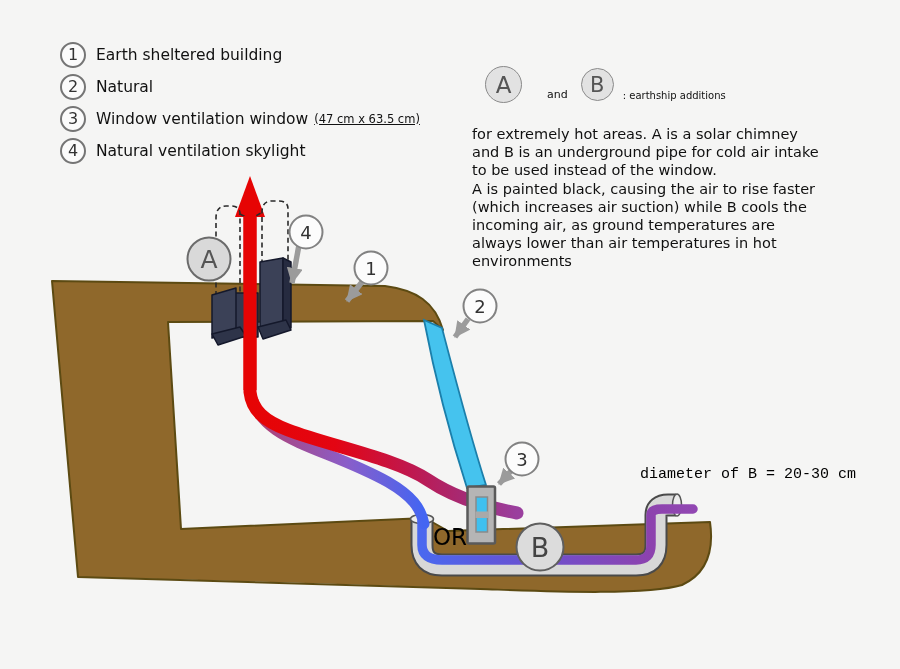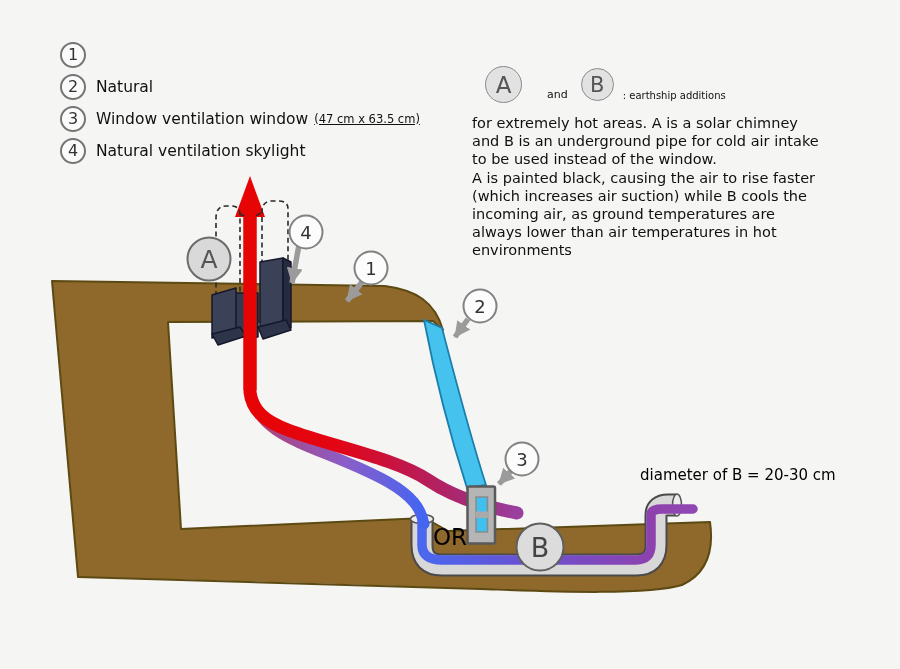--- a/index.html
+++ b/index.html
@@ -15,24 +15,24 @@
   .lg-note{margin-left:6px;font-size:11.5px;color:#111;white-space:nowrap;text-decoration:underline;}
   
   .desc{position:absolute;left:472px;top:66px;width:400px;color:#101010;}
   .desc-line1{display:flex;align-items:center;padding-left:13px;}
   .badge{border-radius:50%;border:1.6px solid #8a8a8a;background:#e2e2e2;color:#555;
     display:flex;align-items:center;justify-content:center;box-sizing:border-box;}
   .badge-a{width:37px;height:37px;font-size:23px;}
   .badge-b{width:33px;height:33px;font-size:21px;margin-left:13px;}
   .conj{margin-left:25px;font-size:11px;align-self:flex-end;padding-bottom:2px;}
   .rest{margin-left:9px;font-size:10px;align-self:flex-end;padding-bottom:2px;}
-  .desc-par{margin-top:11px;font-size:14.5px;line-height:18.2px;}
+  .desc-par{margin-top:22px;font-size:14.5px;line-height:18.2px;}
   .floating-label{position:absolute;color:#000;white-space:nowrap;}
   .or-label{left:433px;top:524px;font-size:23px;}
-  .diam-label{left:640px;top:466px;font-size:15px;}
+  .diam-label{left:640px;top:466px;font-size:15px;font-family:Liberation Mono, monospace;}
 </style>
 </head>
 <body>
 
 <div class="stage">
 
   <svg width="900" height="669" viewBox="0 0 900 669">
     <defs>
       <linearGradient id="gradUp" gradientUnits="userSpaceOnUse" x1="250" y1="0" x2="517" y2="0">
         <stop offset="0" stop-color="#e60404"></stop>
@@ -130,20 +130,21 @@
       <g>
         <circle cx="306" cy="232" r="16.5" fill="#fcfcfc" stroke="#828282" stroke-width="2"></circle>
         <text x="306" y="238.5" text-anchor="middle" font-size="18" fill="#333">4</text>
       </g>
     </g>
   </svg>
 
   <div class="legend">
     <div class="legend-item">
       <span class="lg-circle">1</span>
+      <span class="lg-label">Earth sheltered building</span>
       <span class="lg-note"></span>
     </div>
     <div class="legend-item">
       <span class="lg-circle">2</span>
       <span class="lg-label">Natural</span>
       <span class="lg-note"></span>
     </div>
     <div class="legend-item">
       <span class="lg-circle">3</span>
       <span class="lg-label">Window ventilation window</span>

